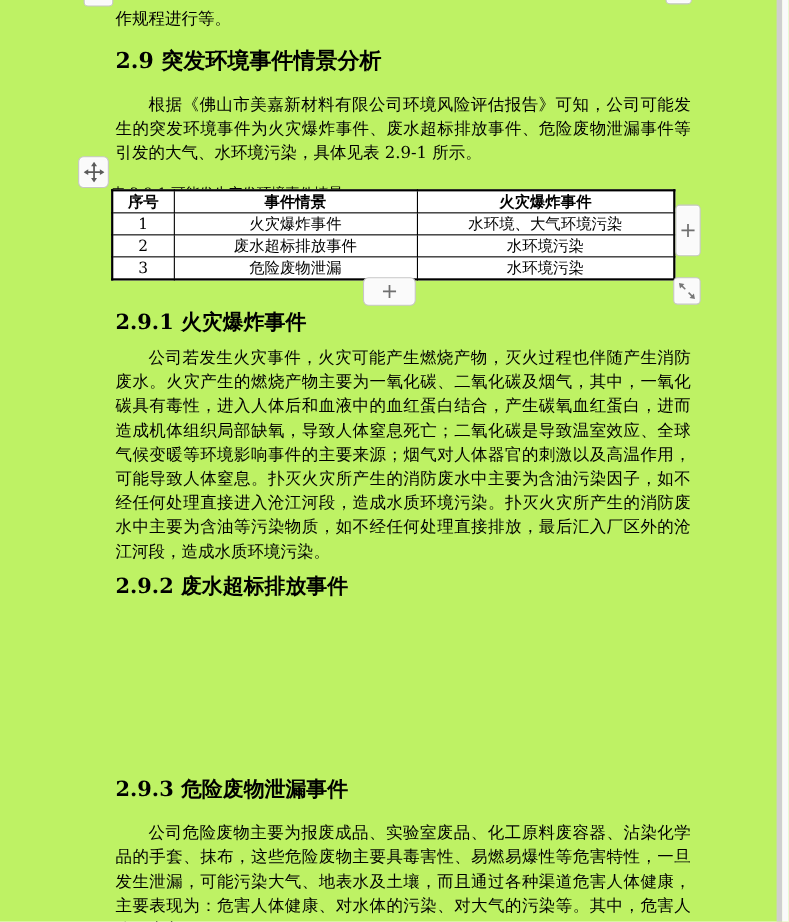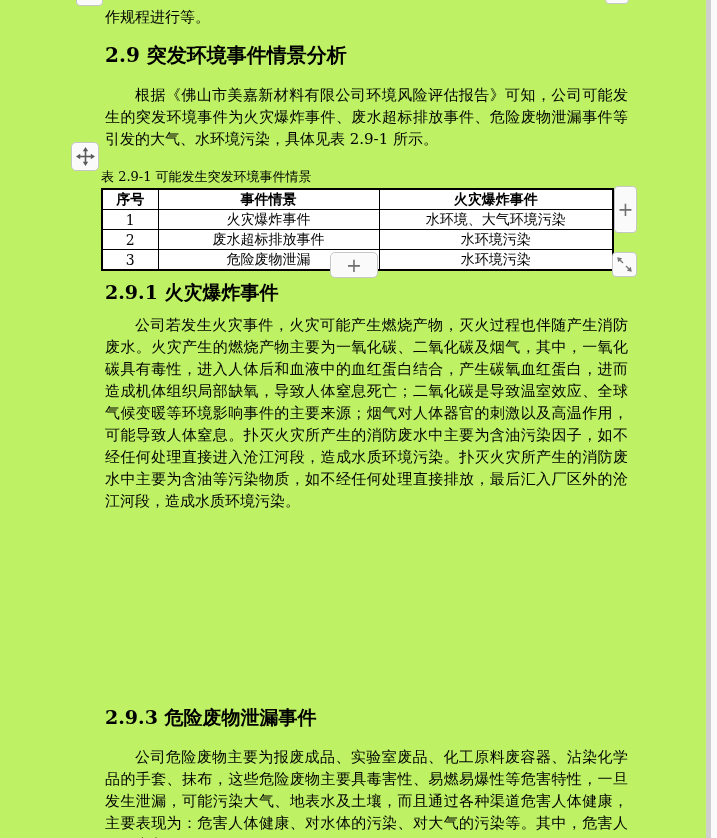--- a/index.html
+++ b/index.html
@@ -51,21 +51,20 @@
   }
   table.event-table {
     position: absolute;
     left: 101px;
     top: 172px;
     width: 511px;
     border-collapse: collapse;
     table-layout: fixed;
     border: 2px solid #000000;
     background: #ffffff;
-    margin-top: 16px;
   }
   table.event-table th, table.event-table td {
     border: 1px solid #000000;
     text-align: center;
     vertical-align: middle;
     font-size: 14px;
     height: 19px;
     padding: 0 2px;
     overflow: hidden;
     white-space: nowrap;
@@ -149,20 +148,21 @@
       <td>3</td>
       <td>危险废物泄漏</td>
       <td>水环境污染</td>
     </tr>
   </tbody>
     </table>
 
   <div class="heading h-minor" style="top:280px;">2.9.1 火灾爆炸事件</div>
   <div class="doc-text para" style="top:314px;">公司若发生火灾事件，火灾可能产生燃烧产物，灭火过程也伴随产生消防废水。火灾产生的燃烧产物主要为一氧化碳、二氧化碳及烟气，其中，一氧化碳具有毒性，进入人体后和血液中的血红蛋白结合，产生碳氧血红蛋白，进而造成机体组织局部缺氧，导致人体窒息死亡；二氧化碳是导致温室效应、全球气候变暖等环境影响事件的主要来源；烟气对人体器官的刺激以及高温作用，可能导致人体窒息。扑灭火灾所产生的消防废水中主要为含油污染因子，如不经任何处理直接进入沧江河段，造成水质环境污染。扑灭火灾所产生的消防废水中主要为含油等污染物质，如不经任何处理直接排放，最后汇入厂区外的沧江河段，造成水质环境污染。</div>
 
+  <div class="heading h-minor" style="top:520px;">2.9.2 废水超标排放事件</div>
 
   <div class="heading h-minor" style="top:705px;">2.9.3 危险废物泄漏事件</div>
   <div class="doc-text para" style="top:746px;">公司危险废物主要为报废成品、实验室废品、化工原料废容器、沾染化学品的手套、抹布，这些危险废物主要具毒害性、易燃易爆性等危害特性，一旦发生泄漏，可能污染大气、地表水及土壤，而且通过各种渠道危害人体健康，主要表现为：危害人体健康、对水体的污染、对大气的污染等。其中，危害人体健康主</div>
 
   <div id="crop-btn-tl" class="ctl-btn"></div>
   <div id="crop-btn-tr" class="ctl-btn"></div>
 
   <div id="move-btn" class="ctl-btn">
     <span style="display:flex;">
       <svg width="19" height="19" viewBox="0 0 19 19">

